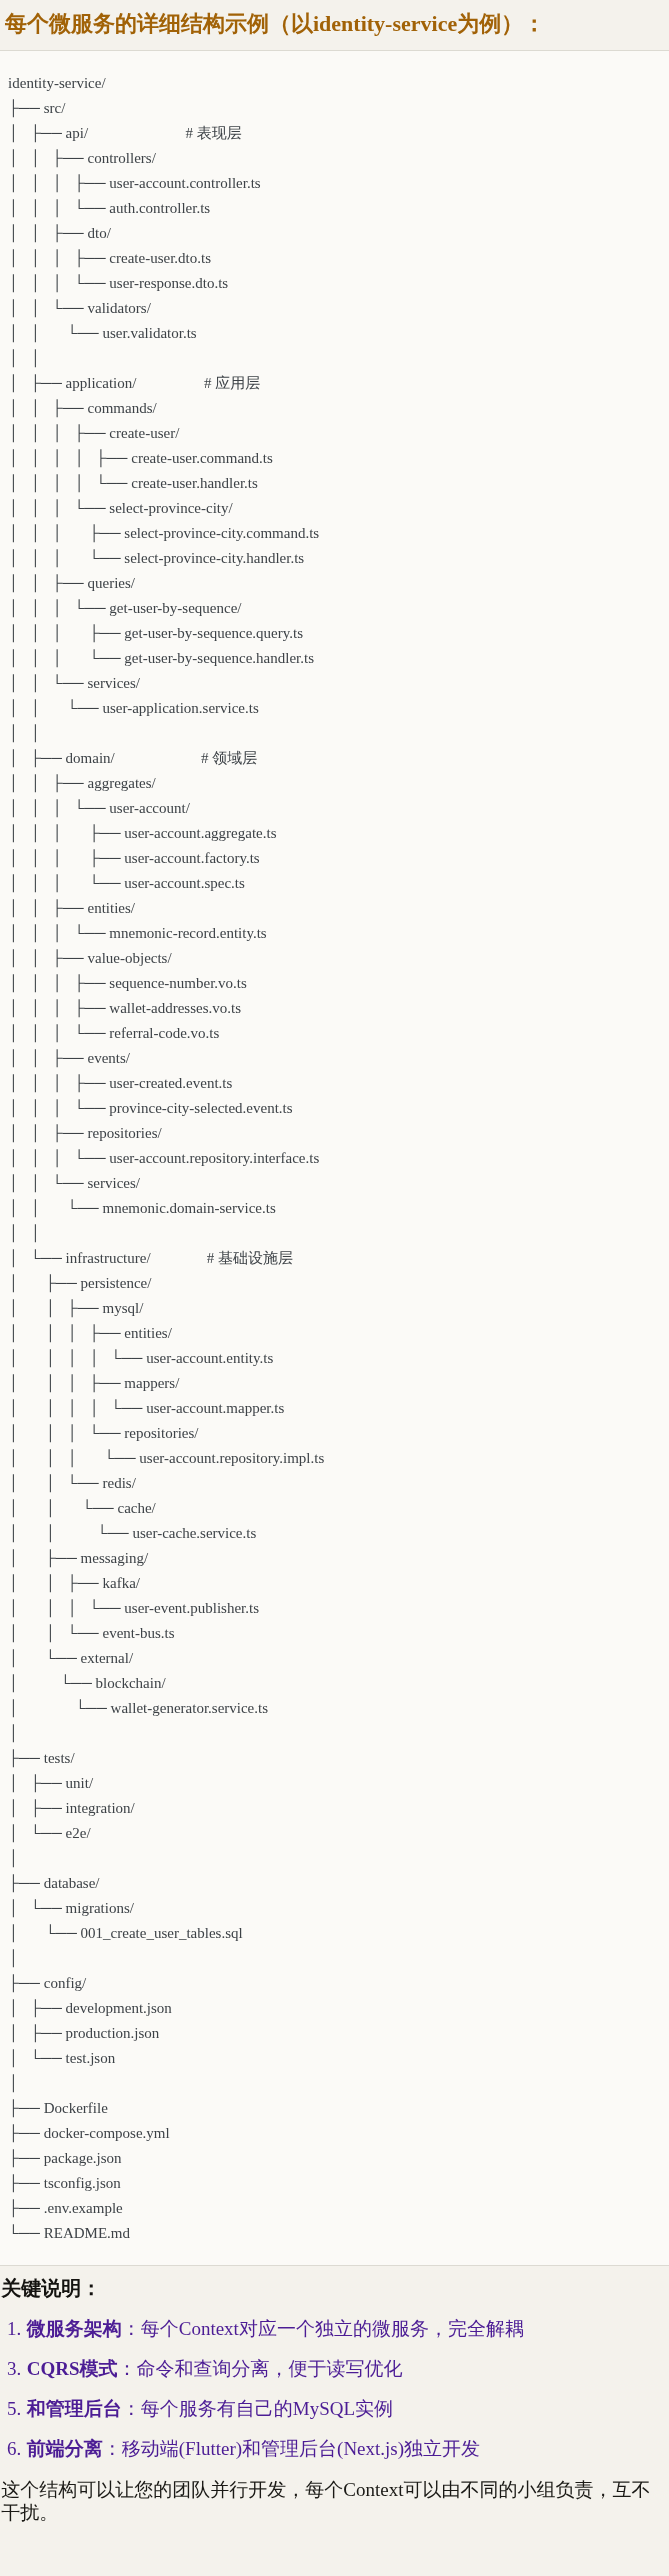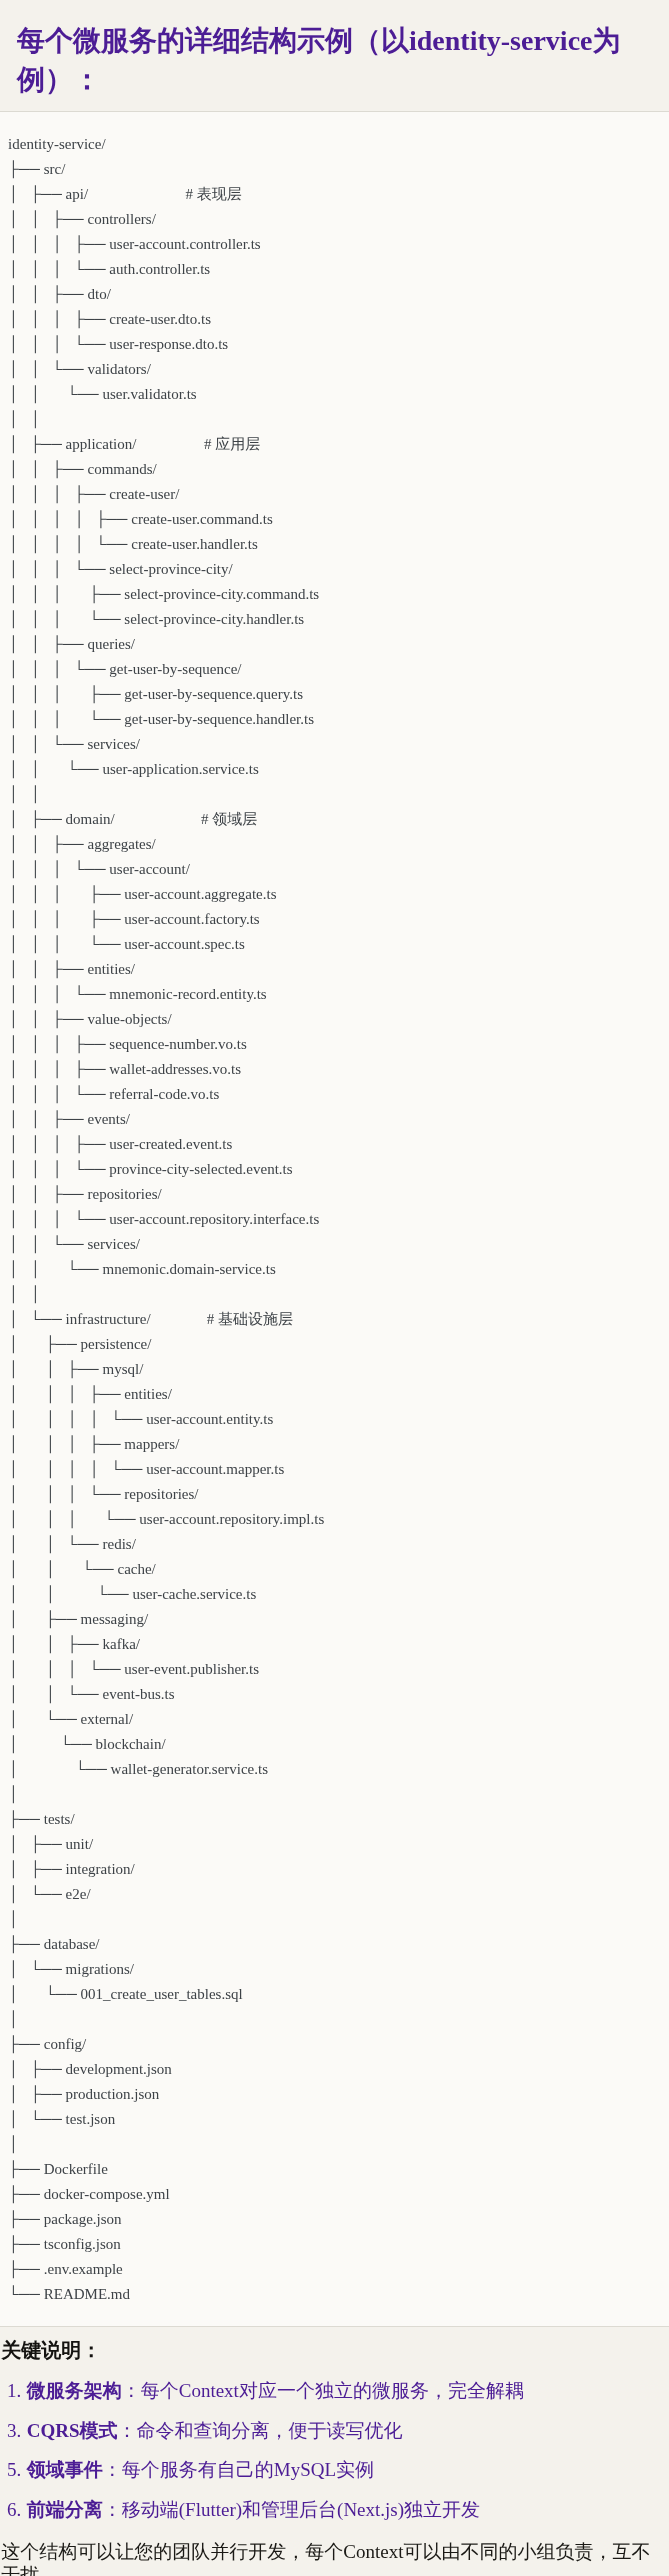--- a/index.html
+++ b/index.html
@@ -8,26 +8,26 @@
   }
   body {
     width: 669px;
     height: 2576px;
     overflow: hidden;
     background: #f4f2ec;
     color: #16150e;
     font-family: "Liberation Serif", serif;
   }
   .page-title {
-    margin: 12px;
+    margin: 0;
     padding: 8.8px 5px 0 5px;
-    font-size: 28px;
+    font-size: 22px;
     line-height: 1.4;
     font-weight: 700;
-    color: #4c1d95;
+    color: #a16207;
   }
   .code-block {
     margin-top: 10px;
     background: #fbfaf7;
     border-top: 0.6px solid #dcdad2;
     border-bottom: 0.6px solid #dcdad2;
     padding: 20px 0 19px 8.1px;
   }
   .tree {
     margin: 0;
@@ -174,21 +174,21 @@
       <span class="num">1.</span><span class="label">微服务架构</span><span>：每个Context对应一个独立的微服务，完全解耦</span>
     </div>
 
 
     <div class="note-item">
       <span class="num">3.</span><span class="label">CQRS模式</span><span>：命令和查询分离，便于读写优化</span>
     </div>
 
 
     <div class="note-item">
-      <span class="num">5.</span><span class="label">领域事件</span><span>：每个服务有自己的MySQL实例</span>
+      <span class="num">5.</span><span class="label">和管理后台</span><span>：每个服务有自己的MySQL实例</span>
     </div>
 
     <div class="note-item">
       <span class="num">6.</span><span class="label">前端分离</span><span>：移动端(Flutter)和管理后台(Next.js)独立开发</span>
     </div>
 
     <p class="closing">这个结构可以让您的团队并行开发，每个Context可以由不同的小组负责，互不干扰。</p>
 
   </div>
 </div>

